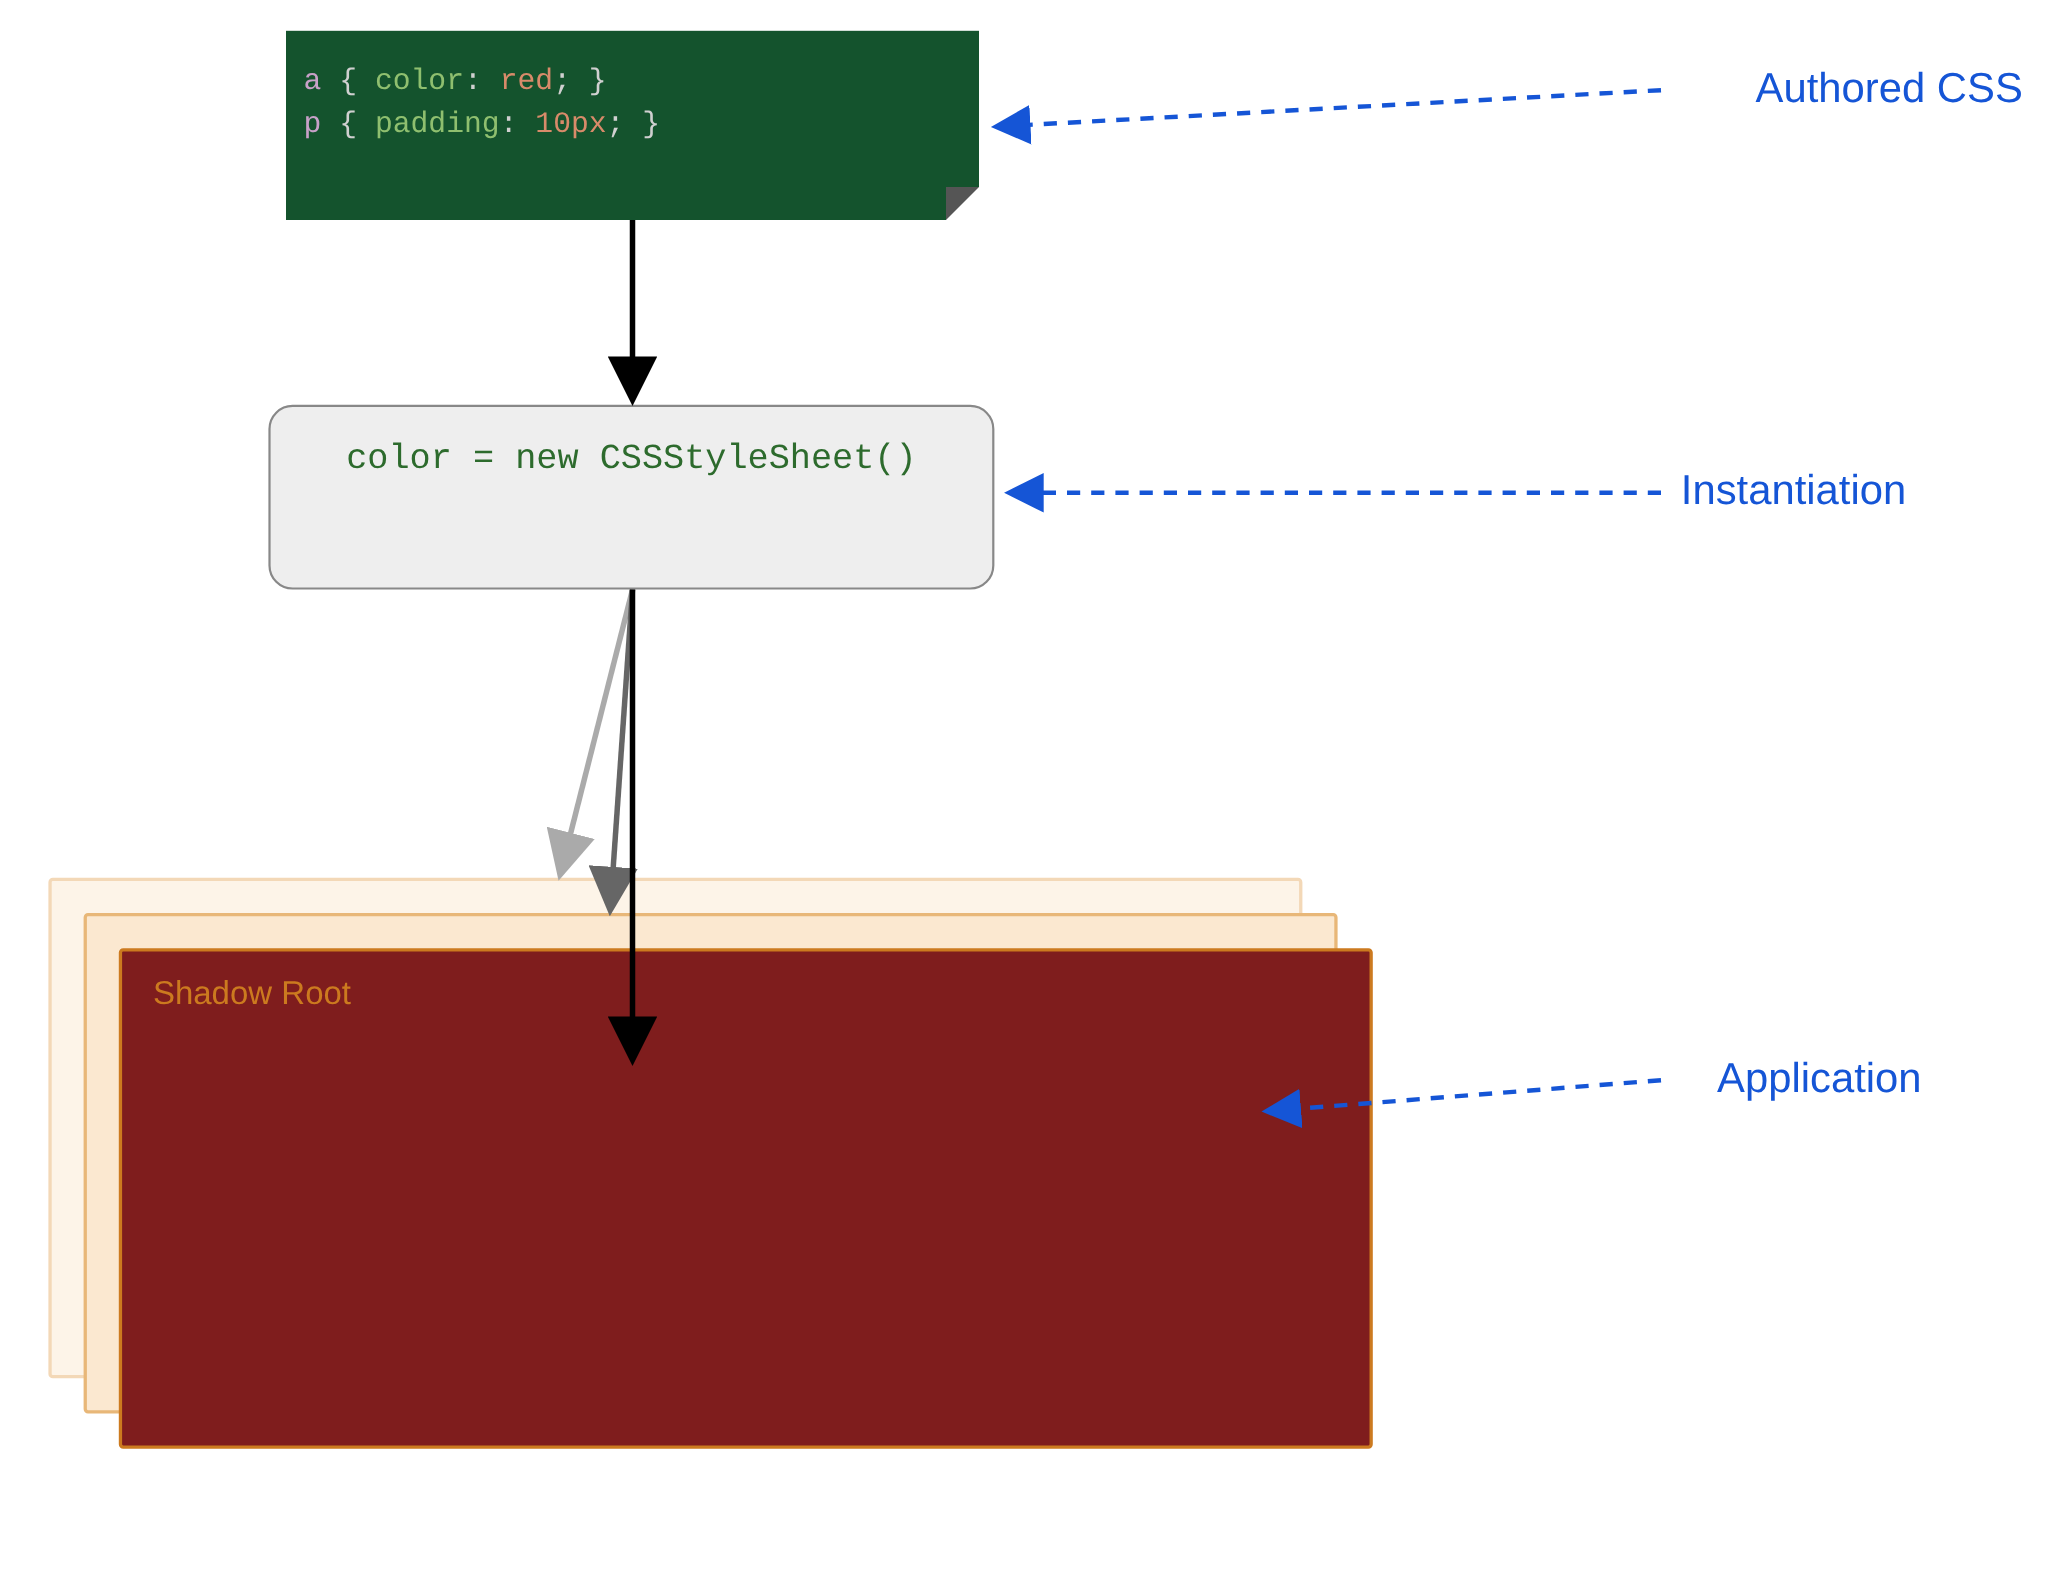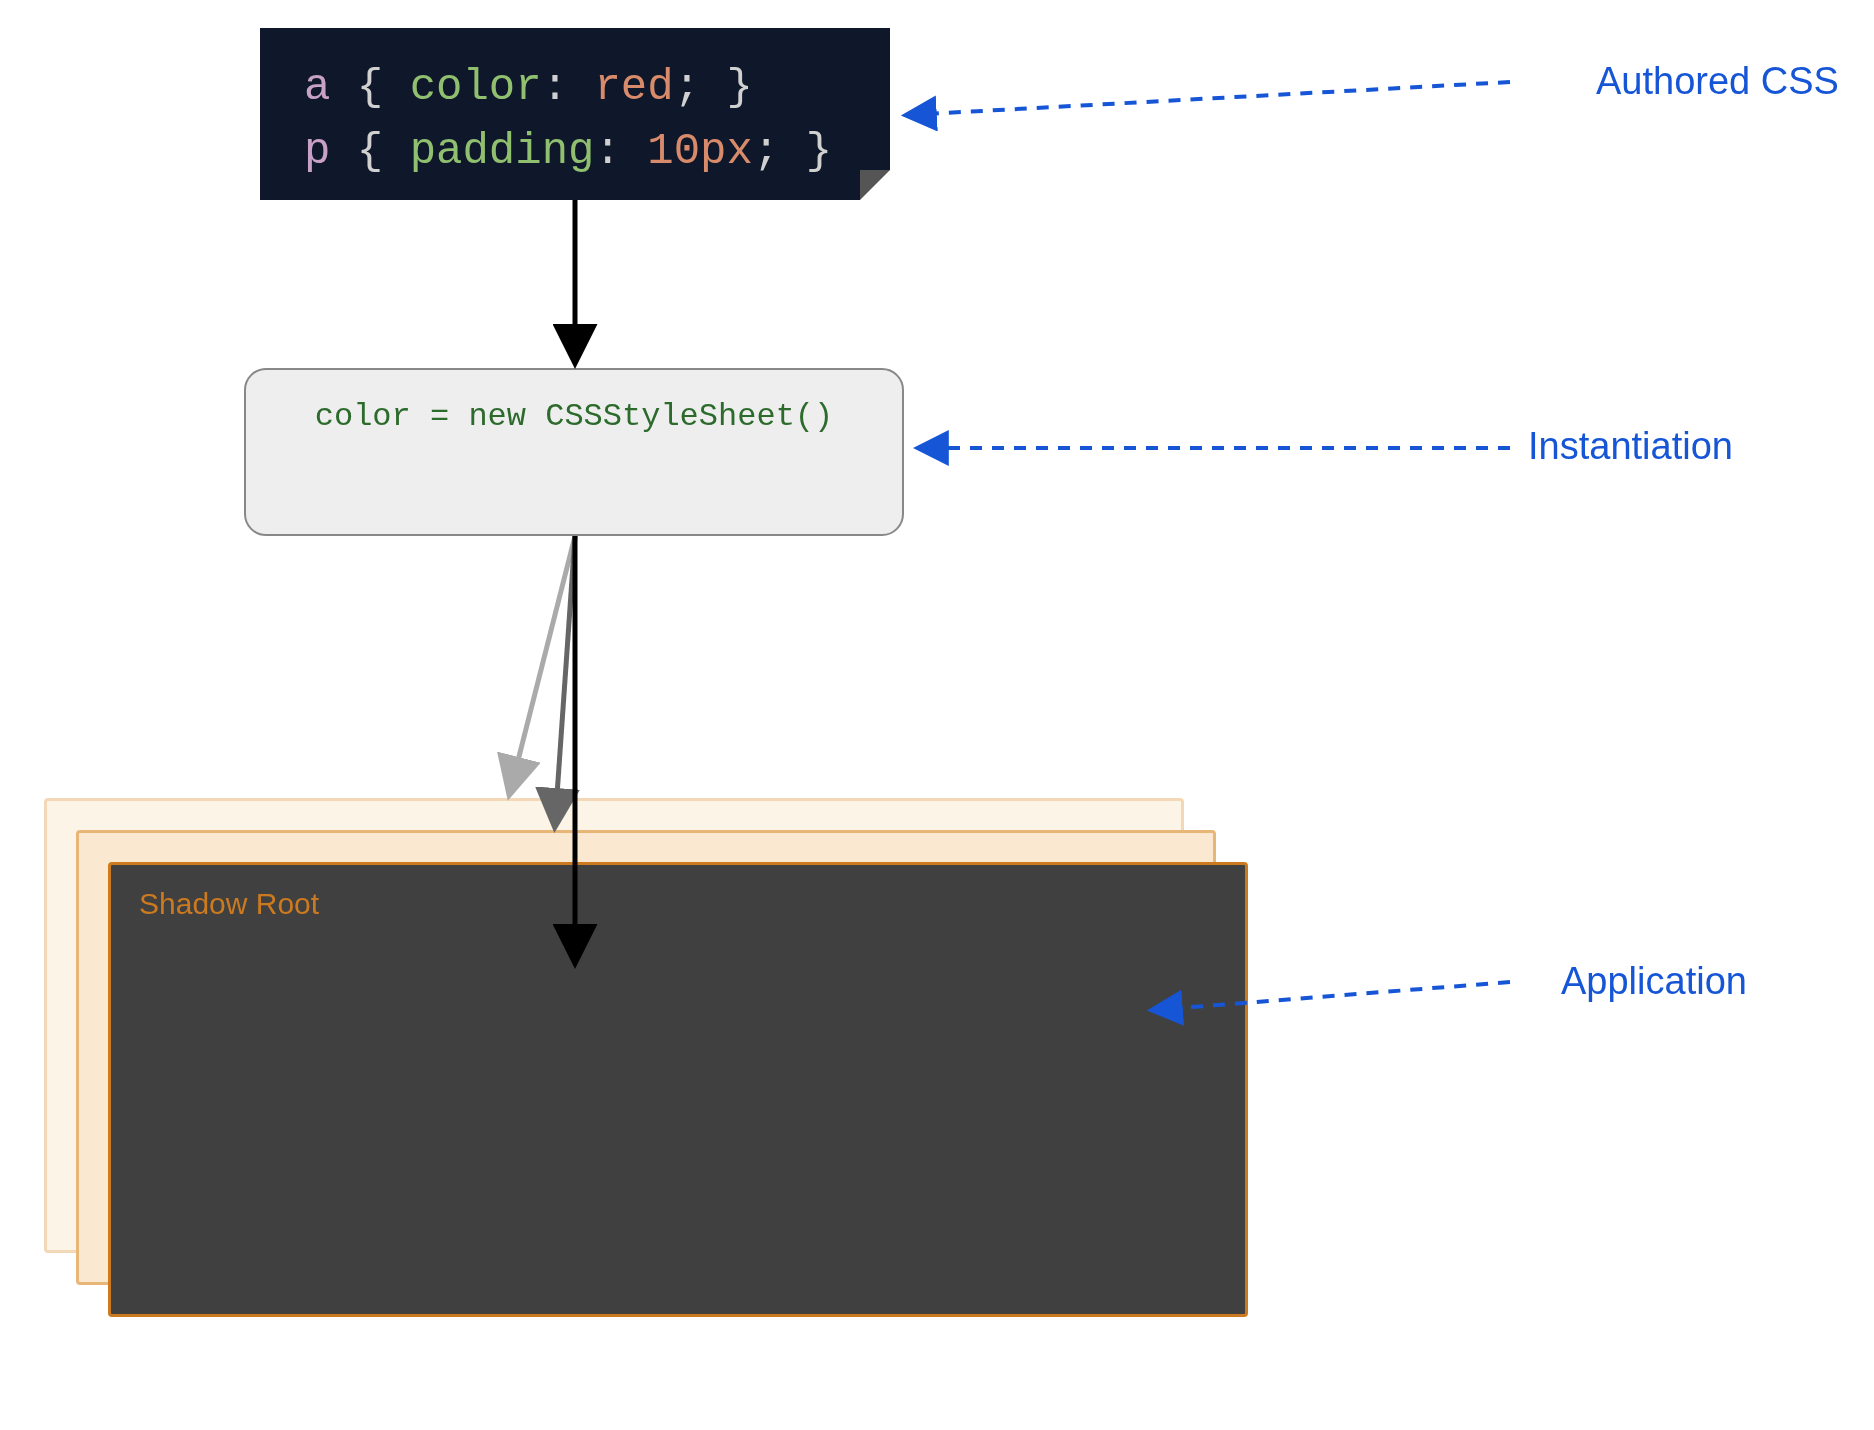--- a/index.html
+++ b/index.html
@@ -16,24 +16,24 @@
     position: relative;
     width: 1874px;
     height: 1430px;
   }
   .code-box {
     position: absolute;
     left: 260px;
     top: 28px;
     width: 630px;
     height: 172px;
-    background: #0f172a;
-    padding: 28px 44px;
+    background: #14532d;
+    padding: 28px 16px;
     font-family: "SFMono-Regular", Consolas, "Liberation Mono", Menlo, monospace;
-    font-size: 44px;
+    font-size: 27px;
     line-height: 1.45;
   }
   .code-box .fold {
     position: absolute;
     right: 0;
     bottom: 0;
     width: 0; height: 0;
     border-left: 30px solid #555;
     border-bottom: 30px solid #fff;
   }
@@ -76,21 +76,21 @@
     width: 1204px;
     height: 510px;
   }
   .shadow-card {
     position: absolute;
     border: 3px solid;
     border-radius: 4px;
   }
   .sc-3 { left: 0;  top: 0;  width: 1140px; height: 455px; border-color: #f3d8b7; background: #fdf4e8; }
   .sc-2 { left: 32px; top: 32px; width: 1140px; height: 455px; border-color: #e8b778; background: #fbe8d0; }
-  .sc-1 { left: 64px; top: 64px; width: 1140px; height: 455px; border-color: #cc7a1f; background: #404040; padding: 22px 28px; }
+  .sc-1 { left: 64px; top: 64px; width: 1140px; height: 455px; border-color: #cc7a1f; background: #7f1d1d; padding: 22px 28px; }
   .sc-1 .sr-label {
     color: #cc7a1f;
     font-size: 30px;
   }
   .adopt-box {
     left: 112px;
     top: 138px;
     width: 918px;
     height: 172px;
     padding-top: 28px;

